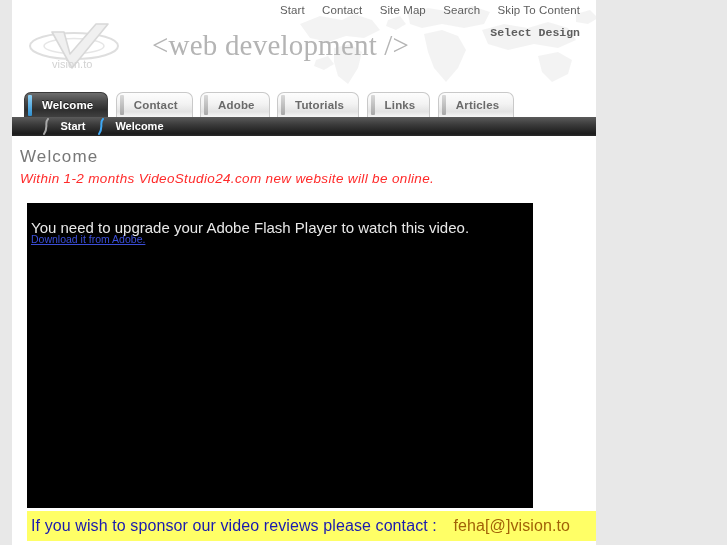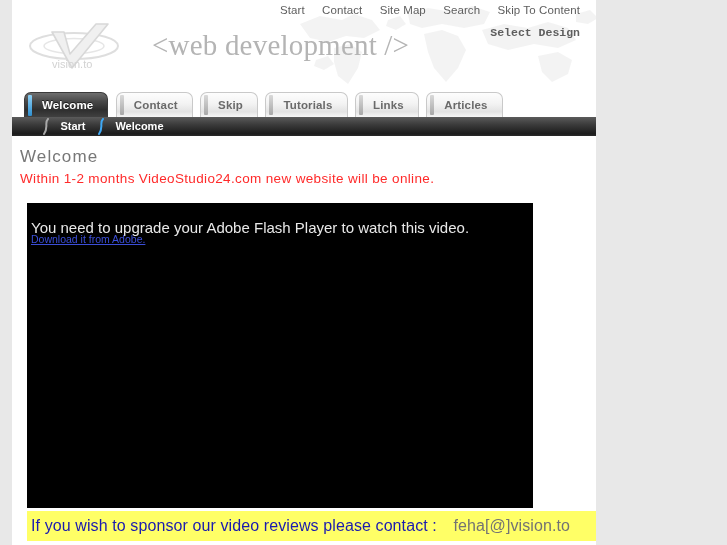--- a/index.html
+++ b/index.html
@@ -188,20 +188,21 @@
     font-weight: normal;
     letter-spacing: 1.1px;
     margin: 3px 0 4px 0;
   }
   .redline {
     color: #ff2a2a;
     font-size: 13.5px;
     letter-spacing: .35px;
     line-height: 15.5px;
     white-space: nowrap;
+    font-style: italic;
   }
 
   
   #videobox {
     position: absolute;
     left: 15px;
     top: 203px;
     width: 506px;
     height: 305px;
     background: #000000;
@@ -235,21 +236,21 @@
     background: #ffff66;
     line-height: 30px;
     font-size: 16px;
     color: #1a1ab0;
     white-space: nowrap;
     padding-left: 4px;
     box-sizing: border-box;
     letter-spacing: .1px;
   }
   #sponsor-email {
-    color: #737373;
+    color: #a16207;
     padding-left: 12px;
   }
 </style>
 </head>
 <body>
 
 <div id="page">
   <div id="shell">
 
     <div id="header">
@@ -286,21 +287,21 @@
           <text x="28" y="52" font-family="Liberation Sans, sans-serif" font-size="11" fill="#d2d2d2">vision.to</text>
         </svg>
       </div>
 
       <div id="brandtitle">&lt;web development /&gt;</div>
     </div>
 
     <div id="tabstrip">
       <div class="tab active">Welcome</div>
       <div class="tab inactive">Contact</div>
-      <div class="tab inactive">Skip</div>
+      <div class="tab inactive">Adobe</div>
       <div class="tab inactive">Tutorials</div>
       <div class="tab inactive">Links</div>
       <div class="tab inactive">Articles</div>
       <div class="tab inactive">Digital Art</div>
     </div>
 
     <div id="crumbbar">
       <span class="crumb-sep">
         <svg width="11" height="17" viewBox="0 0 11 17">
             <path d="M7 1 C3 5, 8 9, 3 16" stroke="#a9a9a9" stroke-width="2" fill="none" stroke-linecap="round"></path>

